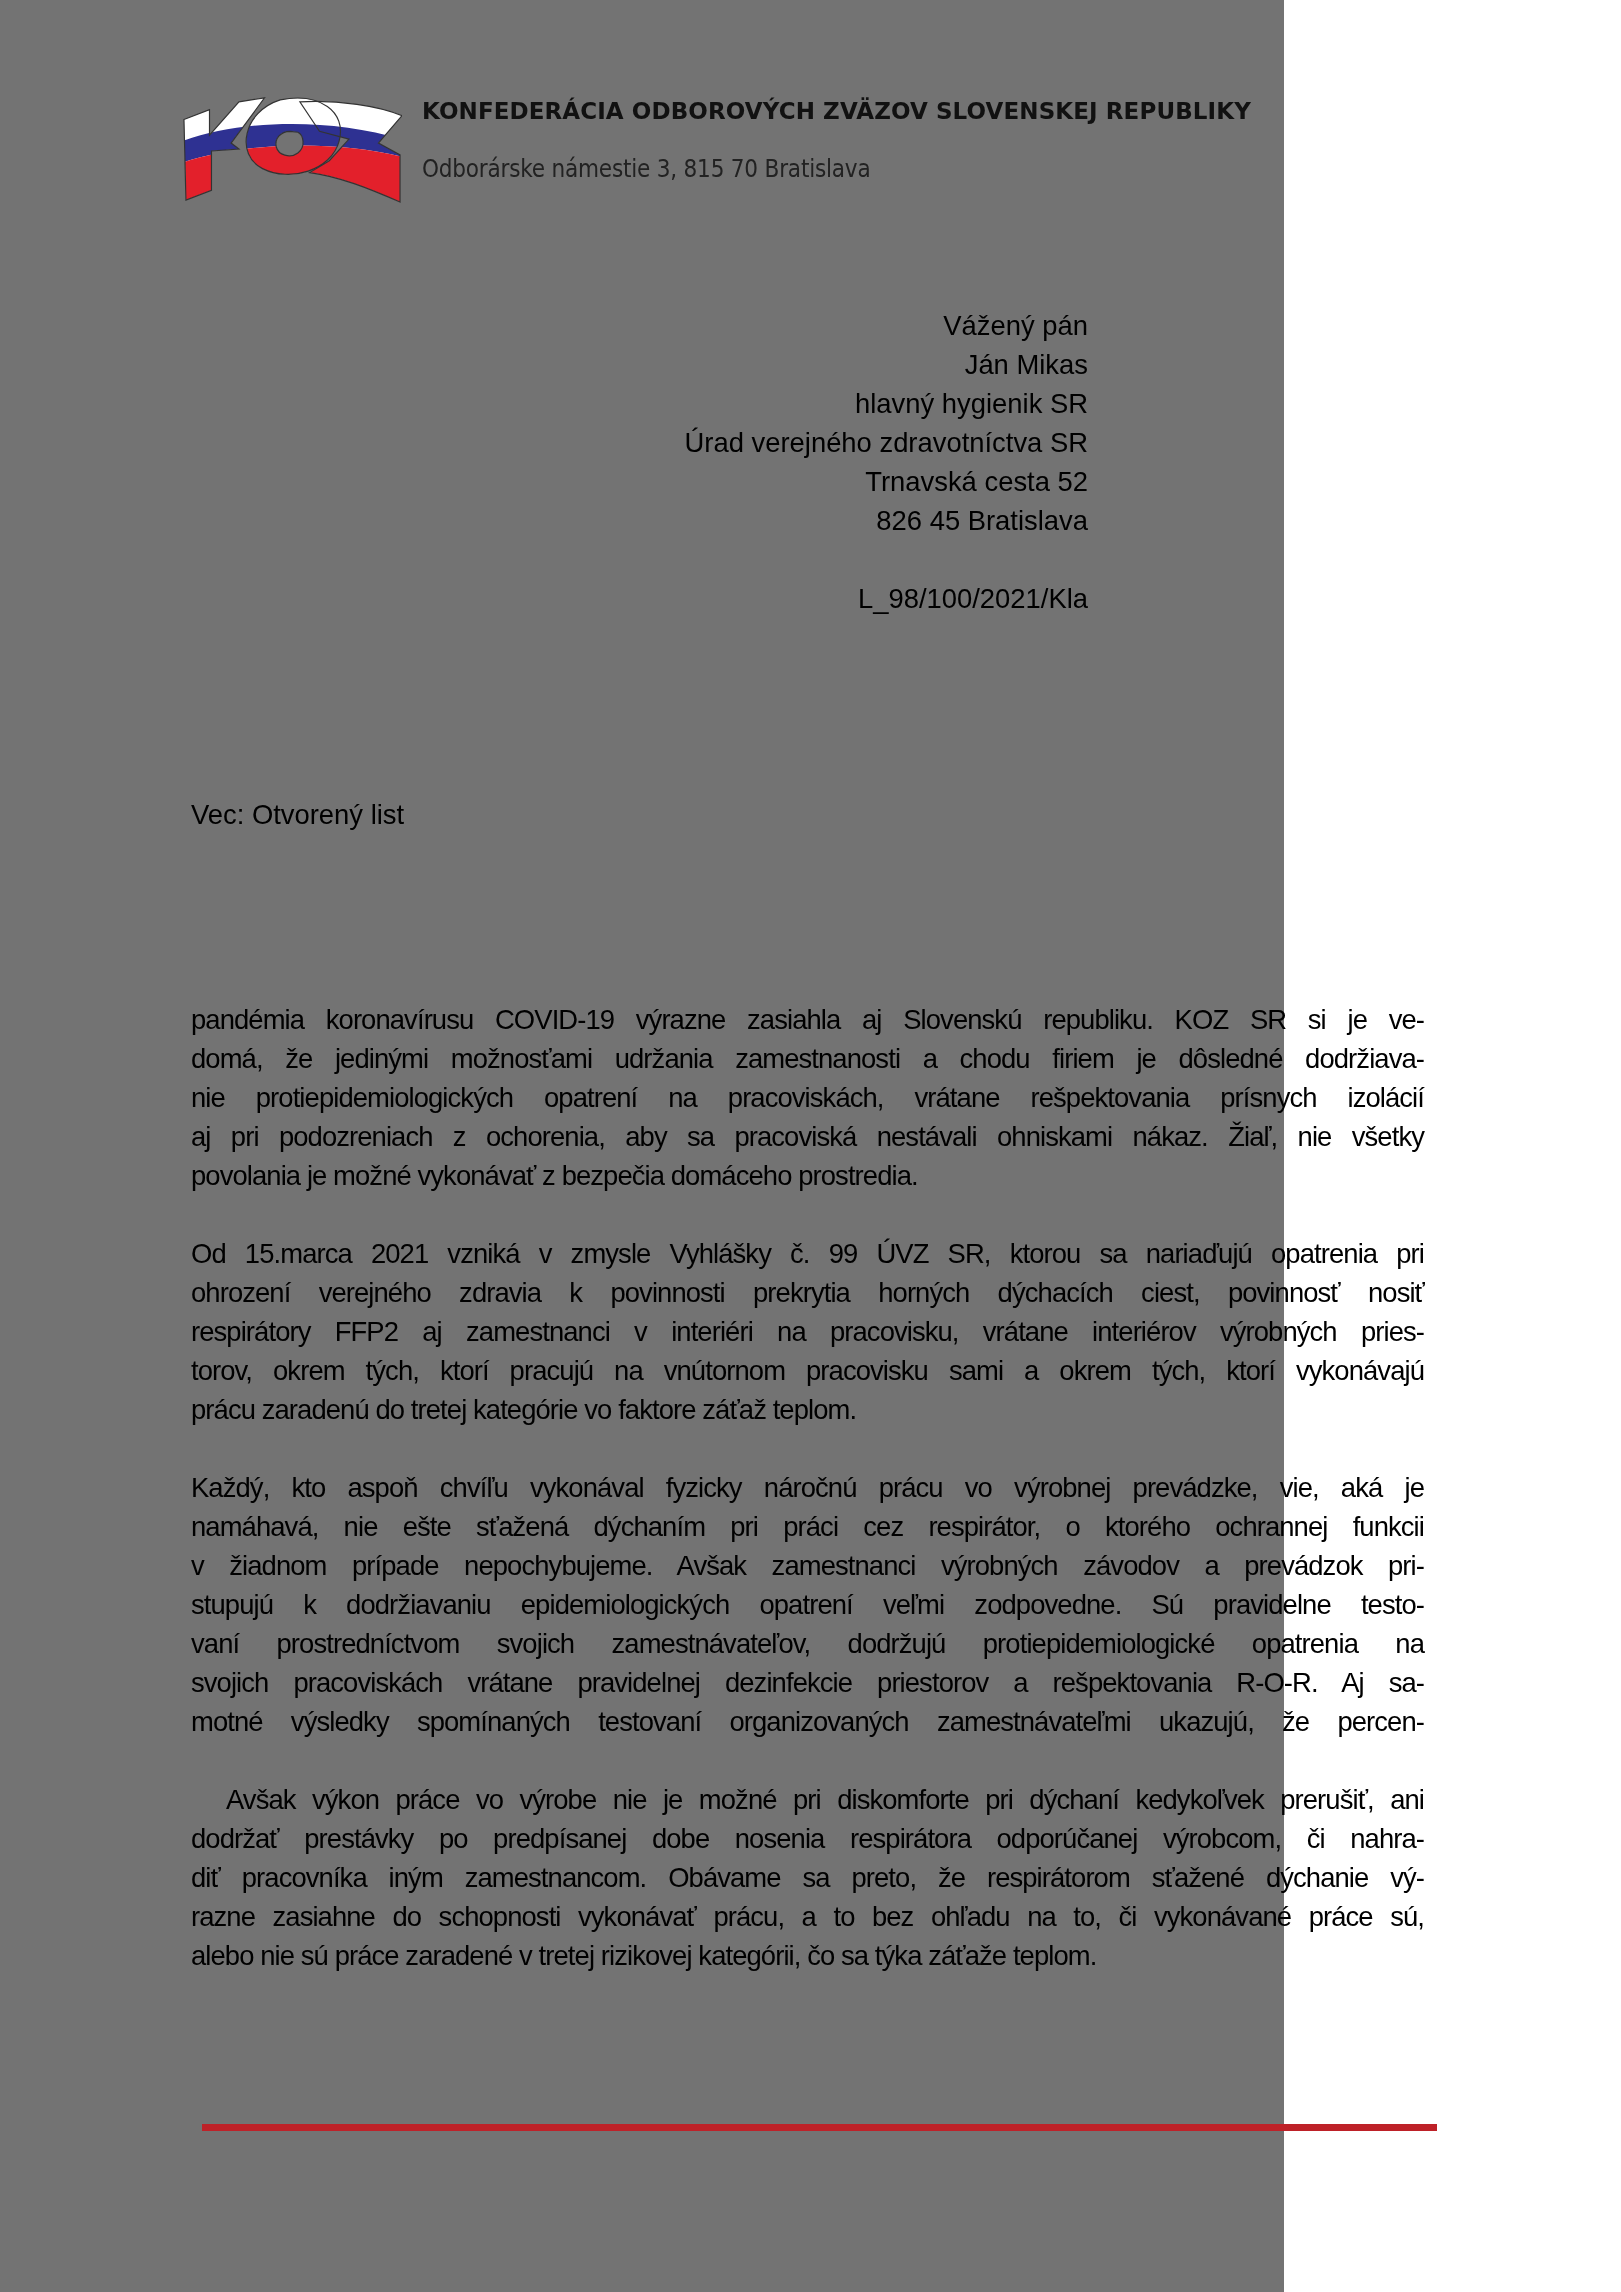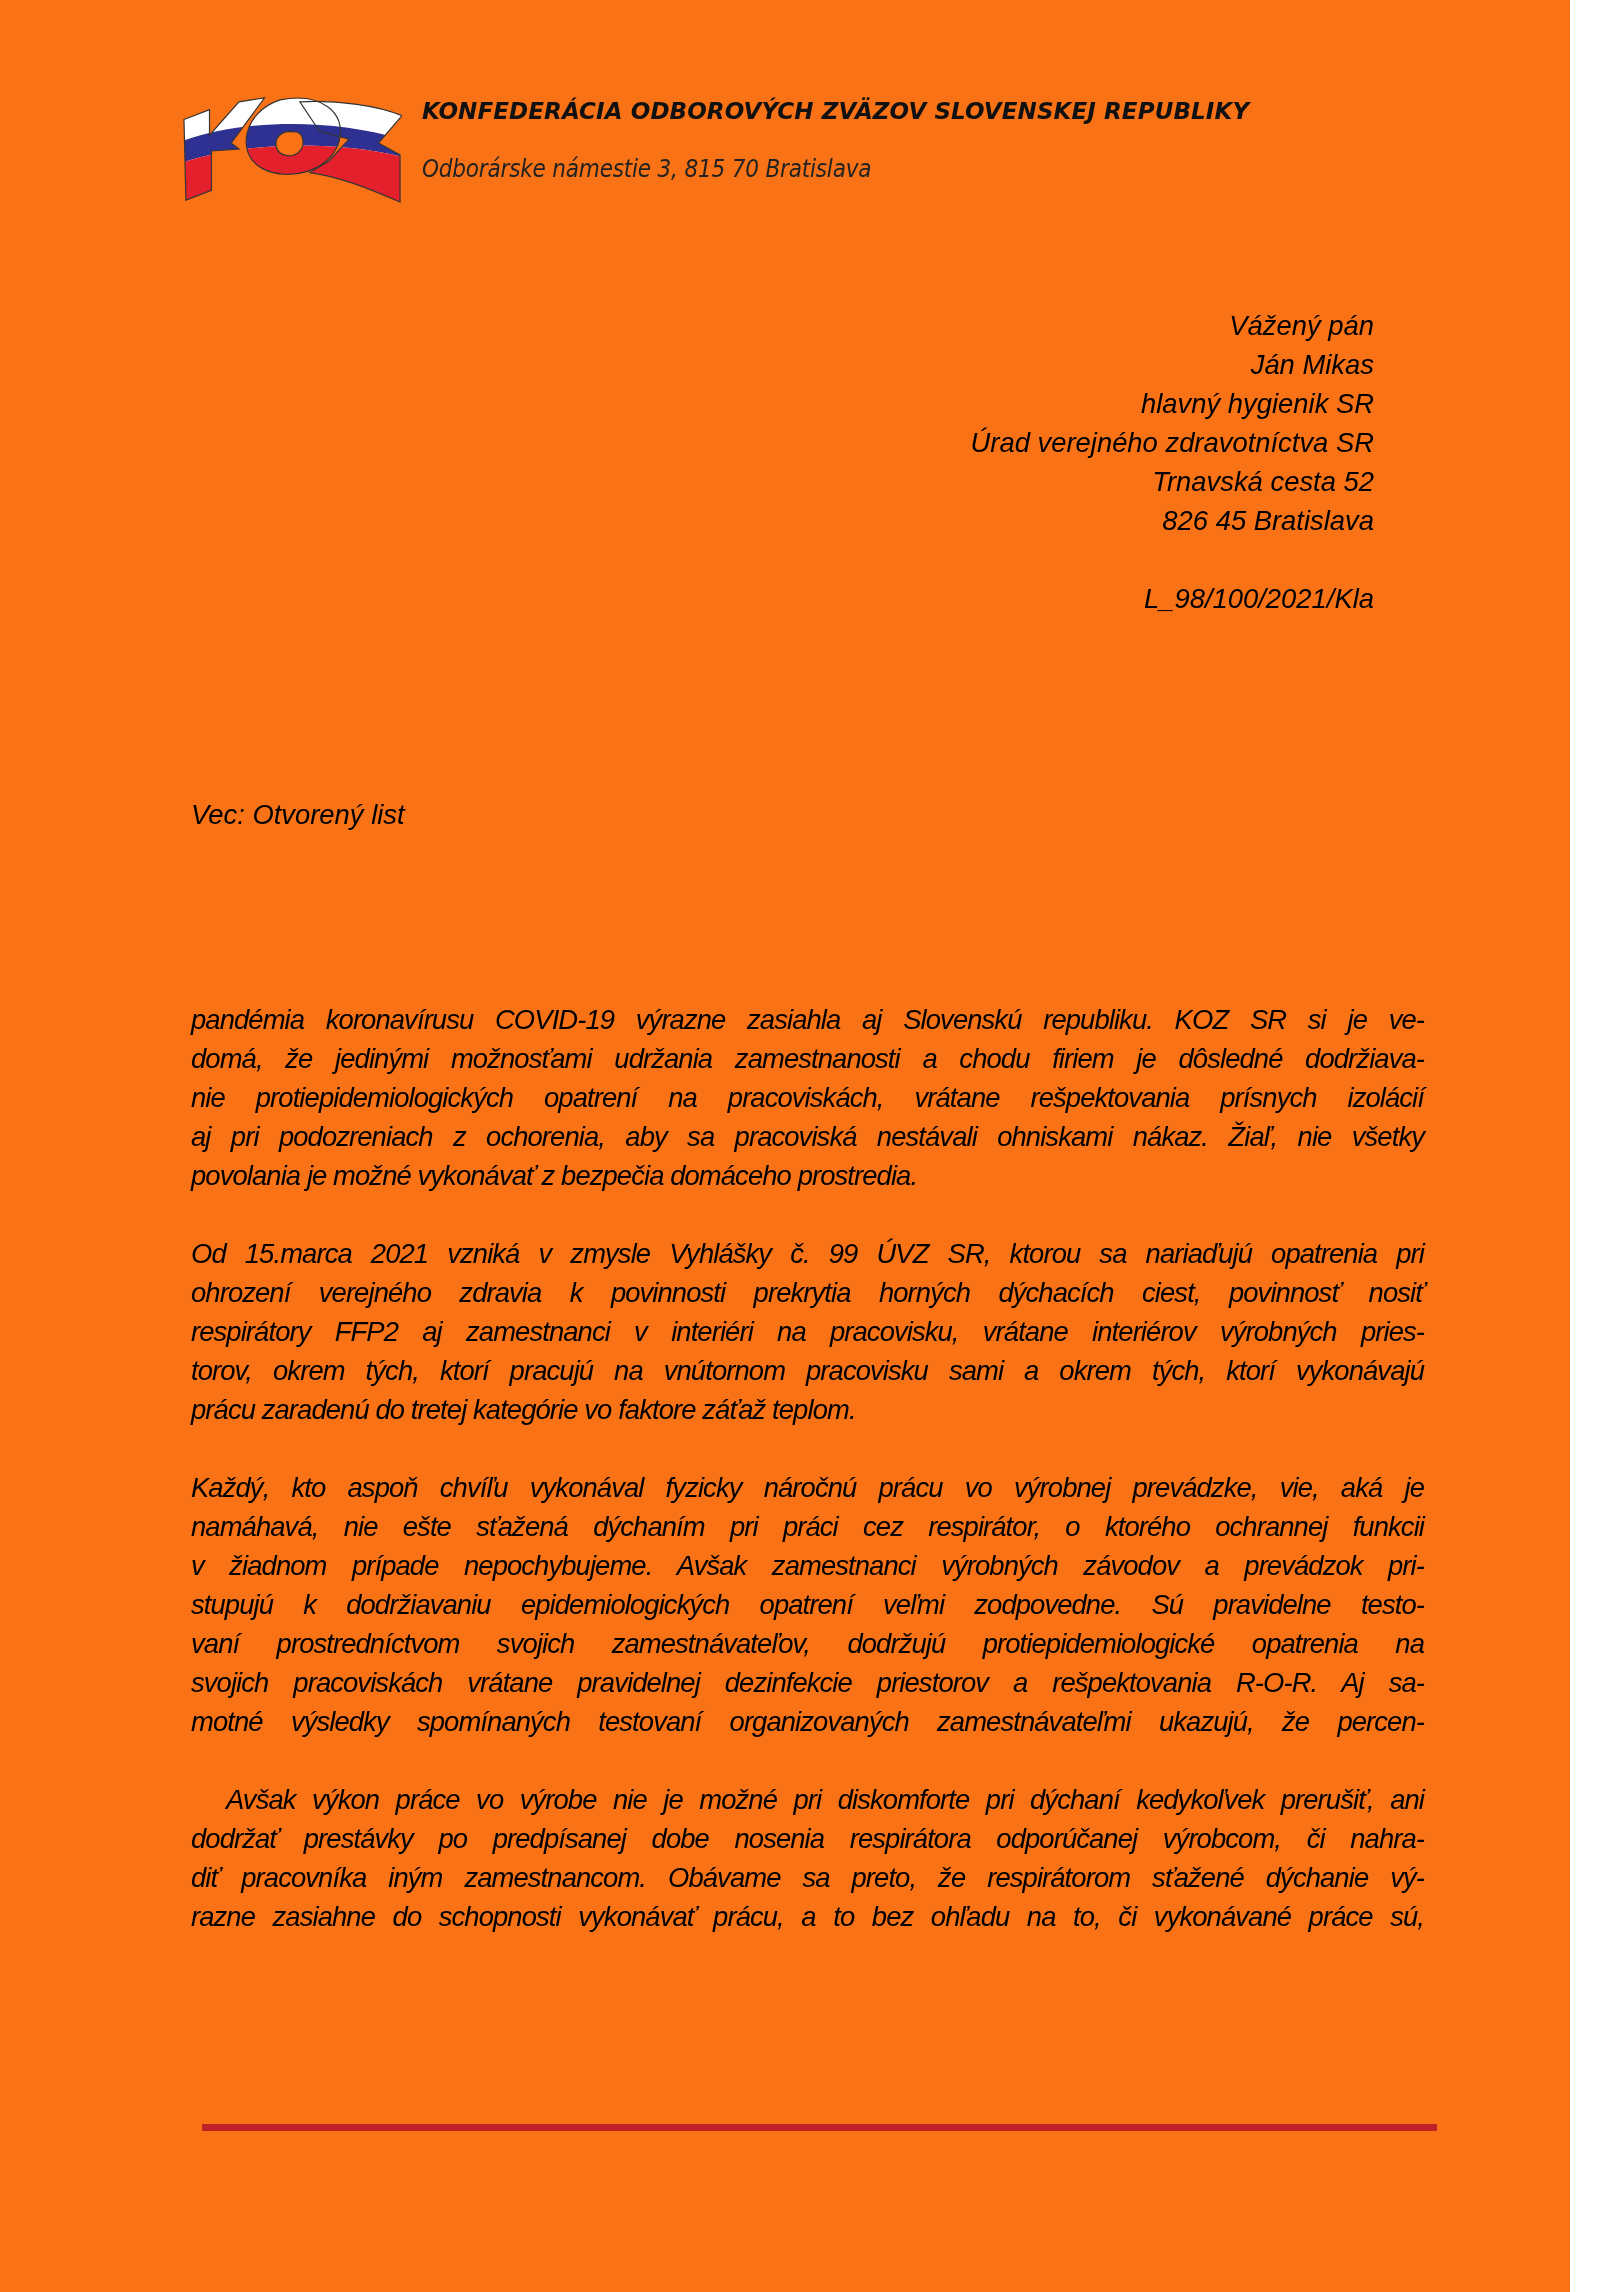--- a/index.html
+++ b/index.html
@@ -1,17 +1,17 @@
 <!DOCTYPE html>
 <html><head>
 <meta charset="utf-8">
 <style>
   html, body { margin: 0; padding: 0; background: #ffffff; }
   body { width: 1621px; height: 2293px; position: relative; overflow: hidden; color: #000; }
-  .page { position: absolute; left: 0; top: 0; width: 1570px; height: 2293px; background: #f97316; font-style: italic; }
+  .page { position: absolute; left: 0; top: 0; width: 1284px; height: 2293px; background: #737373; }
 
   .logo { position: absolute; left: 182px; top: 92px; width: 220px; height: 112px; }
 
   .org-title {
     position: absolute; left: 422px; top: 98px;
     font-family: "DejaVu Sans", sans-serif; font-weight: bold;
     font-size: 23px; letter-spacing: 0.1px; white-space: nowrap; color: #111;
   }
   .org-address {
     position: absolute; left: 422px; top: 155px;
@@ -120,19 +120,20 @@
       <span class="ln" style="display: block; white-space: normal;">stupujú k dodržiavaniu epidemiologických opatrení veľmi zodpovedne. Sú pravidelne testo-</span>
       <span class="ln" style="display: block; white-space: normal;">vaní prostredníctvom svojich zamestnávateľov, dodržujú protiepidemiologické opatrenia na</span>
       <span class="ln" style="display: block; white-space: normal;">svojich pracoviskách vrátane pravidelnej dezinfekcie priestorov a rešpektovania R-O-R. Aj sa-</span>
       <span class="ln" style="display: block; white-space: normal;">motné výsledky spomínaných testovaní organizovaných zamestnávateľmi ukazujú, že percen-</span>
     </p>
     <p>
       <span class="ln" style="display: block; white-space: normal; margin-left: 35px;">Avšak výkon práce vo výrobe nie je možné pri diskomforte pri dýchaní kedykoľvek prerušiť, ani</span>
       <span class="ln" style="display: block; white-space: normal;">dodržať prestávky po predpísanej dobe nosenia respirátora odporúčanej výrobcom, či nahra-</span>
       <span class="ln" style="display: block; white-space: normal;">diť pracovníka iným zamestnancom. Obávame sa preto, že respirátorom sťažené dýchanie vý-</span>
       <span class="ln" style="display: block; white-space: normal;">razne zasiahne do schopnosti vykonávať prácu, a to bez ohľadu na to, či vykonávané práce sú,</span>
+      <span class="ln last" style="display: block;">alebo nie sú práce zaradené v tretej rizikovej kategórii, čo sa týka záťaže teplom.</span>
     </p>
   </div>
 
   <div class="footer-rule"></div>
 
 </div>
 
 
 </body></html>

